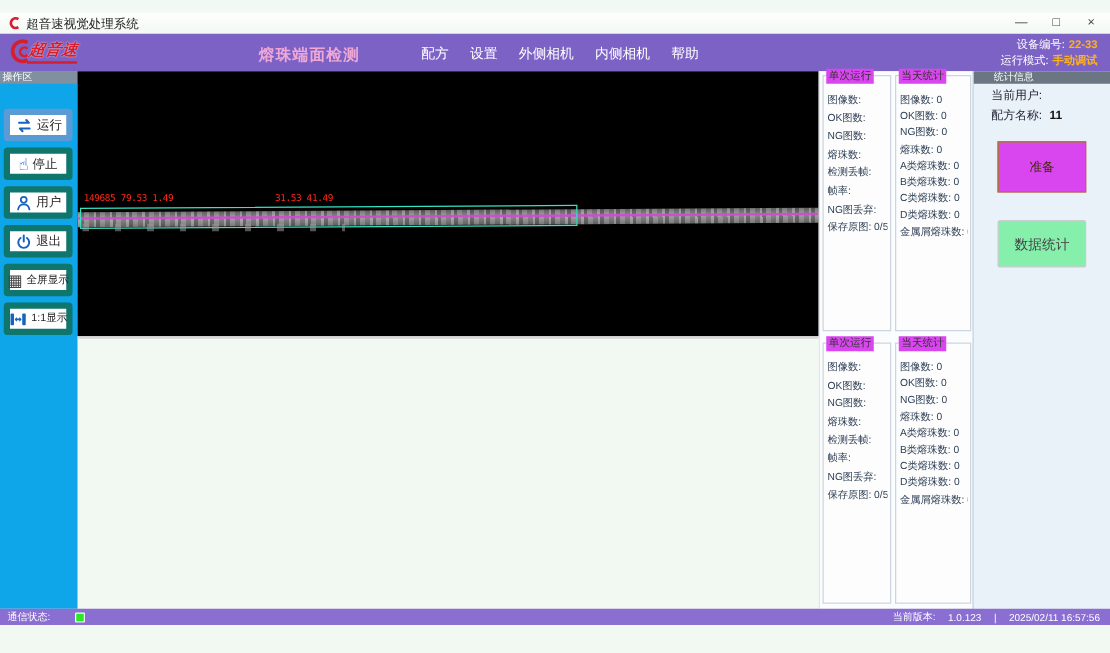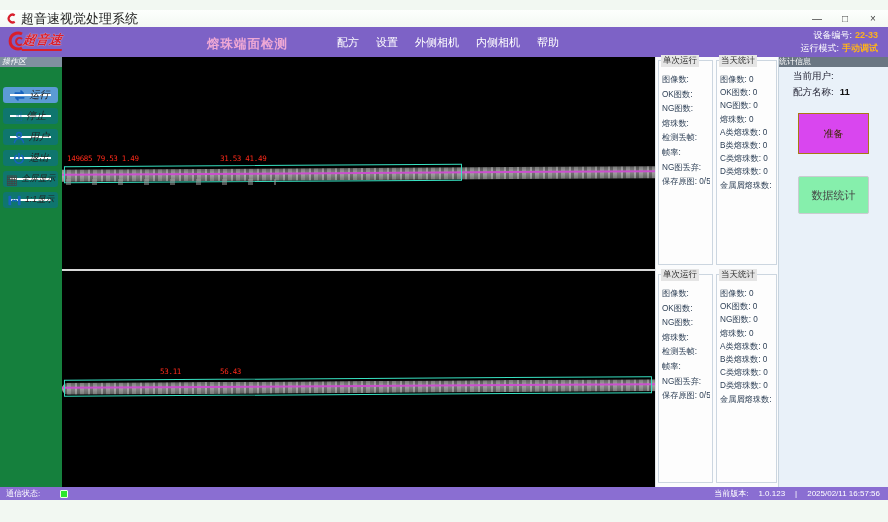--- a/index.html
+++ b/index.html
@@ -1,40 +1,40 @@
 <!DOCTYPE html>
 <html><head>
 <meta charset="utf-8">
 <style>
   * { margin:0; padding:0; box-sizing:border-box; }
   html,body { width:888px; height:522px; }
   body { position:relative; background:#f2f8f2; font-family:"Liberation Sans","DejaVu Sans",sans-serif; overflow:hidden; }
 
   
   .titlebar { position:absolute; top:10px; left:0; right:0; height:17px; background:linear-gradient(#fdfffd,#f3f8f3); display:flex; align-items:center; padding-left:6px; }
-  .titlebar .ttext { font-size:13px; color:#222; margin-left:4px; }
+  .titlebar .ttext { font-size:10px; color:#222; margin-left:4px; }
   .win-controls { position:absolute; right:8px; top:0; height:17px; display:flex; align-items:center; gap:14px; }
   .win-controls span { font-size:10px; color:#444; width:14px; text-align:center; cursor:default; }
 
   
   .header { position:absolute; top:27px; left:0; right:0; height:30px; background:#7d62c6; }
   .logo-wrap { position:absolute; left:5px; top:2px; display:flex; align-items:center; }
   .logo-cn { font-size:13px; font-weight:bold; font-style:italic; color:#d81e2c; transform:skewX(-8deg); border-bottom:2px solid #d81e2c; padding:0 1px 0 0; margin-left:-4px; text-shadow:0 0 1px #fff; }
   .app-title { position:absolute; left:62px; top:4px; font-size:18px; font-weight:bold; color:#ffffff; letter-spacing:2px; }
   .app-subtitle { position:absolute; left:207px; top:9px; font-size:12.5px; font-weight:bold; color:#efa8d5; letter-spacing:1px; }
   .menus { position:absolute; left:337px; top:0; height:30px; display:flex; align-items:center; gap:17px; }
   .menus span { font-size:11px; font-weight:normal; color:#ffffff; cursor:default; }
   .hdr-info { position:absolute; right:10px; top:2px; text-align:right; font-size:9px; line-height:13px;margin-left:36px; }
   .hdr-info .lbl { color:#ffffff; }
   .hdr-info .val { color:#ffb31a; font-weight:bold; margin-left:3px; }
 
   
-  .sidebar { position:absolute; top:57px; left:0; width:62px; bottom:35px; background:#15803d;font-style:italic; }
+  .sidebar { position:absolute; top:57px; left:0; width:62px; bottom:35px; background:#0ea5e9; }
   .side-header { height:10px; background:#8090a0; color:#fff; font-size:8px; line-height:10px; padding-left:2px; }
-  .sbtn { width:55px; height:16px; margin:5px auto 0 3px; background:#ffffff; border:7px solid #0f766e; border-radius:3px; display:flex; align-items:center; justify-content:center; gap:3px; cursor:pointer; }
+  .sbtn { width:55px; height:26px; margin:5px auto 0 3px; background:#ffffff; border:5px solid #0f766e; border-radius:3px; display:flex; align-items:center; justify-content:center; gap:3px; cursor:pointer; }
   .sbtn.first { margin-top:20px; border-color:#5b9bd5; }
   .sbtn .lab { font-size:10px; color:#222; white-space:nowrap; }
   .sbtn .lab.small { font-size:8.5px; }
   .sbtn svg { flex:0 0 auto; }
   .hand-glyph { font-size:13px; color:#1763be; line-height:13px; }
   .grid-glyph { font-size:13px; color:#444; line-height:13px; }
 
   
   .vp-col { position:absolute; top:57px; left:62px; width:593px; bottom:35px; }
   .vp { position:absolute; left:0; width:593px; background:#000; overflow:hidden; }
@@ -61,38 +61,38 @@
     background:repeating-linear-gradient(90deg, #9a9a9a 0 5px, transparent 5px 26px); }
 
   
   .stats-col { position:absolute; top:57px; left:655px; width:123px; bottom:35px; background:#fbfcfd; border-left:1px solid #e2e6ea; }
   .stats-sec { position:absolute; left:0; width:123px; }
   .sec1 { top:0; height:212px; }
   .sec2 { top:214px; height:216px; }
   .gb { position:absolute; top:3px; bottom:4px; border:1px solid #ccd6e0; background:#fdfdfd; padding:12px 2px 0 3px; }
   .gb.single { left:2px; width:55px; }
   .gb.daily { left:60px; width:61px; }
-  .gb-title { position:absolute; top:-6px; left:2px; background:#e5e5e5; font-size:8.5px; color:#333; padding:0 2px; white-space:nowrap; }
+  .gb-title { position:absolute; top:-6px; left:2px; background:#d946ef; font-size:8.5px; color:#333; padding:0 2px; white-space:nowrap; }
   .gb-row { font-size:8.2px; color:#2d3f55; white-space:nowrap; overflow:hidden; }
   .gb.single .gb-row { height:14.6px; line-height:14.6px; }
   .gb.daily .gb-row { height:13.2px; line-height:13.2px; }
 
   
   .right-panel { position:absolute; top:57px; left:778px; width:110px; bottom:35px; background:#e9f1f9; border-left:1px solid #c8d4de; }
-  .rp-header { height:10px; background:#6a7682; color:#fff; font-size:8px; line-height:10px; padding-left:0; }
+  .rp-header { height:10px; background:#6a7682; color:#fff; font-size:8px; line-height:10px; padding-left:16px; }
   .rp-row { font-size:9.5px; color:#223; padding:3px 0 0 14px; }
   .rp-row .val { font-weight:bold; color:#111; margin-left:6px; }
   .prepare-btn { position:absolute; left:19px; top:56px; width:71px; height:41px; background:#d946ef; border:1px solid #a87a12; display:flex; align-items:center; justify-content:center; font-size:10px; color:#3a2a00; cursor:pointer; }
   .datastats-btn { position:absolute; left:19px; top:119px; width:71px; height:38px; background:#86efac; border:1px solid #c9ccd0; border-radius:2px; display:flex; align-items:center; justify-content:center; font-size:11px; color:#444; cursor:pointer; }
 
   
   .statusbar { position:absolute; top:487px; left:0; right:0; height:13px; background:#8a6ed2; display:flex; align-items:center; font-size:8px; color:#fff; }
   .sb-left { display:flex; align-items:center; margin-left:6px; gap:20px; }
   .comm-dot { width:8px; height:8px; background:#2be62b; border:1px solid #e8ffe8; border-radius:1px; }
-  .sb-right { margin-left:auto; margin-right:8px; display:flex; align-items:center; gap:10px; }
+  .sb-right { margin-left:auto; margin-right:8px; display:flex; align-items:flex-end; gap:10px; }
 </style>
 </head>
 <body>
 
 <div class="titlebar">
   <svg width="11" height="11" viewBox="0 0 12 12">
     <path d="M9.5 2.5 A4.2 4.2 0 1 0 9.5 9.5" stroke="#d81e2c" stroke-width="2.4" fill="none"></path>
   </svg>
   <span class="ttext">超音速视觉处理系统</span>
   <div class="win-controls">
@@ -176,28 +176,20 @@
   <div class="vp vp1">
     <div class="strip">
       <div class="mag-line"></div>
     </div>
     <div class="cyan-rect"></div>
     <div class="ticks"></div>
     <div class="ann a0">149685 79.53 1.49</div>
     <div class="ann a1">31.53 41.49</div>
   </div>
   <div class="vp-sep"></div>
-  <div class="vp vp2">
-    <div class="strip">
-      <div class="mag-line"></div>
-    </div>
-    <div class="cyan-rect"></div>
-    <div class="ann a0">53.11</div>
-    <div class="ann a1">56.43</div>
-  </div>
 </div>
 
 <div class="stats-col">
   <div class="stats-sec sec1">
     <div class="gb single">
       <div class="gb-title">单次运行</div>
 
     <div class="gb-row">图像数:</div>
         <div class="gb-row">OK图数:</div>
         <div class="gb-row">NG图数:</div>

